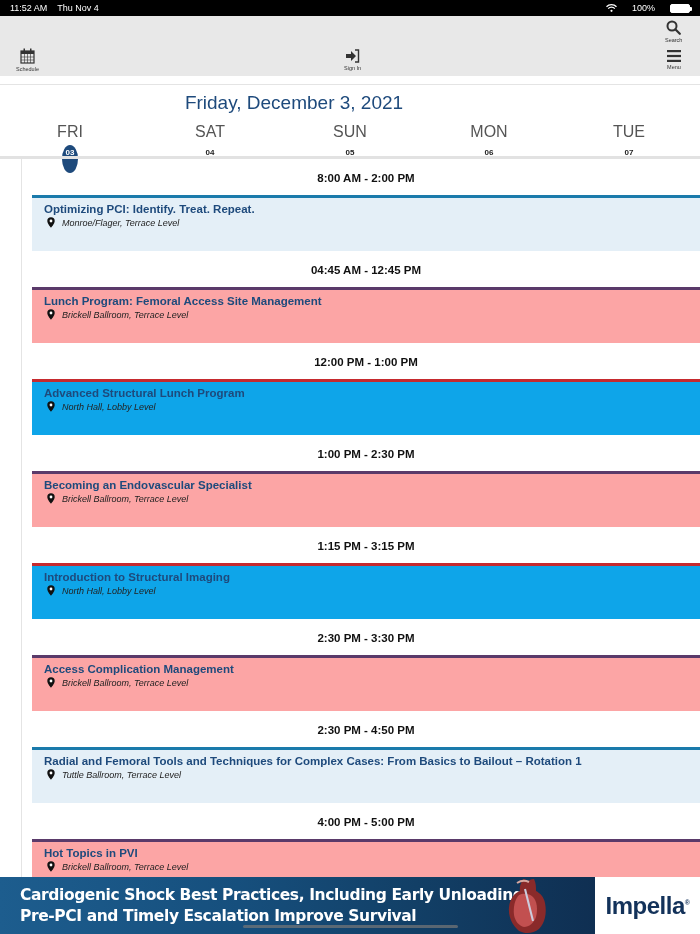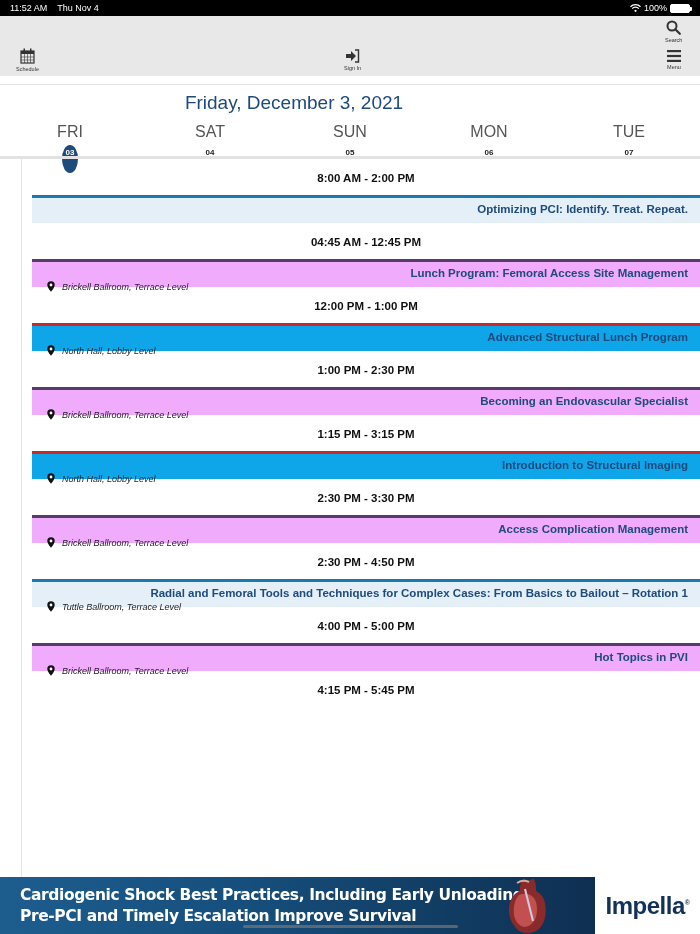--- a/index.html
+++ b/index.html
@@ -1,38 +1,38 @@
 <!DOCTYPE html>
 <html><head>
 <meta charset="utf-8">
 <style>
   * { box-sizing: border-box; margin: 0; padding: 0; }
   html, body { width: 700px; height: 934px; overflow: hidden; background: #ffffff; font-family: "Liberation Sans", sans-serif; }
   .status-bar { position: absolute; top: 0; left: 0; width: 700px; height: 16px; background: #000; color: #fff; font-size: 9px; display: flex; align-items: center; padding: 0 10px; }
   .status-bar .left { display: flex; gap: 10px; }
-  .status-bar .right { margin-left: auto; display: flex; align-items: center; gap: 3px; }
+  .status-bar .right { margin-left: auto; display: flex; align-items: center; gap: 15px; }
   .battery { width: 20px; height: 9px; border: 1px solid #fff; border-radius: 2px; background: #fff; position: relative; }
   .battery::after { content: ""; position: absolute; right: -3px; top: 2px; width: 2px; height: 4px; background: #fff; border-radius: 0 1px 1px 0; }
   .toolbar { position: absolute; top: 16px; left: 0; width: 700px; height: 60px; background: #e8e8e8; }
   .tb-btn { position: absolute; display: flex; flex-direction: column; align-items: center; color: #333; font-size: 5.5px; }
   .tb-btn svg { display: block; margin-bottom: 2px; }
   .divider-line { position: absolute; top: 84px; left: 0; width: 700px; height: 1px; background: #e4e4e4; }
   .date-title { position: absolute; top: 92px; left: 0; width: 588px; text-align: center; font-size: 19px; color: #1e4a7c; }
   .day-tabs { position: absolute; top: 123px; left: 0; width: 700px; height: 32px; }
   .day-tab { position: absolute; width: 60px; text-align: center; cursor: pointer; }
   .day-tab .dname { font-size: 16px; color: #555; display: block; }
   .day-tab .dnum { font-size: 8px; font-weight: bold; color: #222; display: inline-block; margin-top: 2px; width: 16px; height: 28px; line-height: 16px; border-radius: 50%; }
   .day-tab.active .dnum { background: #1e4a7c; color: #fff; }
   .tabs-shadow { position: absolute; top: 156px; left: 0; width: 700px; height: 3px; background: #e2e2e2; }
   .content { position: absolute; top: 159px; left: 21px; width: 690px; height: 718px; border-left: 1px solid #e4e4e4; border-right: 1px solid #e4e4e4; overflow: hidden; }
   .time-header { height: 36px; line-height: 38px; text-align: center; font-size: 11.5px; font-weight: bold; color: #111; }
-  .session { margin: 0 10px 0 10px; padding: 5px 12px 12px 12px; height: 28px; border-top: 3px solid; cursor: pointer; text-align: right; }
+  .session { margin: 0 10px 0 10px; padding: 5px 12px 12px 12px; height: 56px; border-top: 3px solid; cursor: pointer; }
   .session + .session { margin-top: 7px; }
   .session.blue { border-color: #1a7aab; background: #e4eff7; }
-  .session.purple { border-color: #5a3a6a; background: #f0abfc; }
+  .session.purple { border-color: #5a3a6a; background: #fca5a5; }
   .session.red { border-color: #c62a2e; background: #0ea5e9; }
   .session .title { font-size: 11.5px; font-weight: bold; color: #1e4a7c; display: block; }
   .session .loc { display: flex; align-items: center; margin-top: 2px; font-size: 9px; font-style: italic; color: #222; }
   .session .loc svg { margin-right: 7px; margin-left: 3px; }
   .ad-banner { position: absolute; top: 877px; left: 0; width: 700px; height: 57px; display: flex; cursor: pointer; }
   .ad-left { width: 595px; height: 57px; background: linear-gradient(90deg, #1d5d8e 0%, #164f7d 40%, #123f66 70%, #0f2f52 100%); position: relative; padding: 8px 0 0 20px; }
   .ad-text { color: #fff; font-size: 15.5px; font-weight: bold; line-height: 21px; font-family: "DejaVu Sans", sans-serif; letter-spacing: -0.4px; }
   .ad-heart { position: absolute; left: 505px; top: 0; width: 42px; height: 57px; }
   .ad-scroll { position: absolute; left: 243px; top: 48px; width: 215px; height: 3px; background: rgba(120,120,120,0.7); border-radius: 2px; }
   .ad-right { width: 105px; height: 57px; background: #fff; display: flex; align-items: center; justify-content: center; }
@@ -119,20 +119,27 @@
     <span class="dnum">07</span>
   </div>
 </div>
 <div class="tabs-shadow"></div>
 
 <div class="content">
 
   <div class="time-header">8:00 AM - 2:00 PM</div>
   <div class="session blue">
     <span class="title">Optimizing PCI: Identify. Treat. Repeat.</span>
+    <div class="loc">
+      <svg width="8" height="11" viewBox="0 0 8 11">
+          <path d="M4 0.3A3.7 3.7 0 0 0 0.3 4c0 2.8 3.7 6.7 3.7 6.7S7.7 6.8 7.7 4A3.7 3.7 0 0 0 4 0.3z" fill="#111"></path>
+          <circle cx="4" cy="4" r="1.4" fill="#fff"></circle>
+        </svg>
+      <span>Monroe/Flager, Terrace Level</span>
+    </div>
   </div>
 
   <div class="time-header">04:45 AM - 12:45 PM</div>
   <div class="session purple">
     <span class="title">Lunch Program: Femoral Access Site Management</span>
     <div class="loc">
       <svg width="8" height="11" viewBox="0 0 8 11">
           <path d="M4 0.3A3.7 3.7 0 0 0 0.3 4c0 2.8 3.7 6.7 3.7 6.7S7.7 6.8 7.7 4A3.7 3.7 0 0 0 4 0.3z" fill="#111"></path>
           <circle cx="4" cy="4" r="1.4" fill="#fff"></circle>
         </svg>

